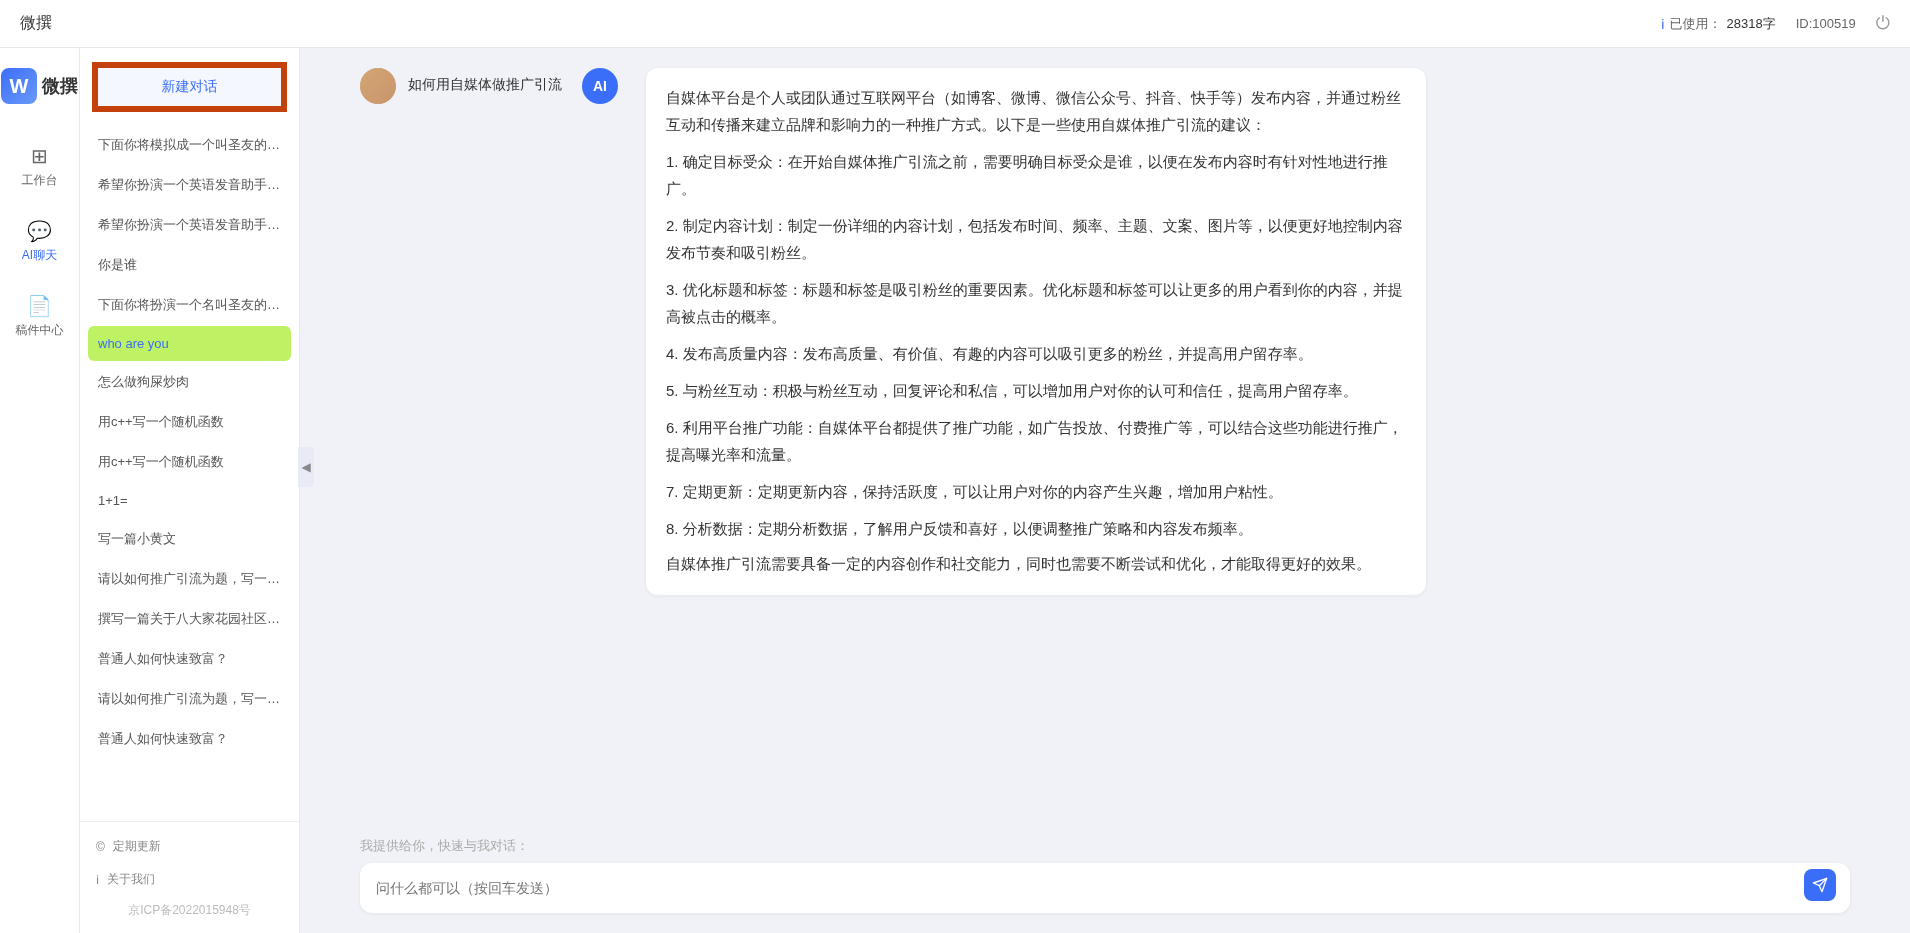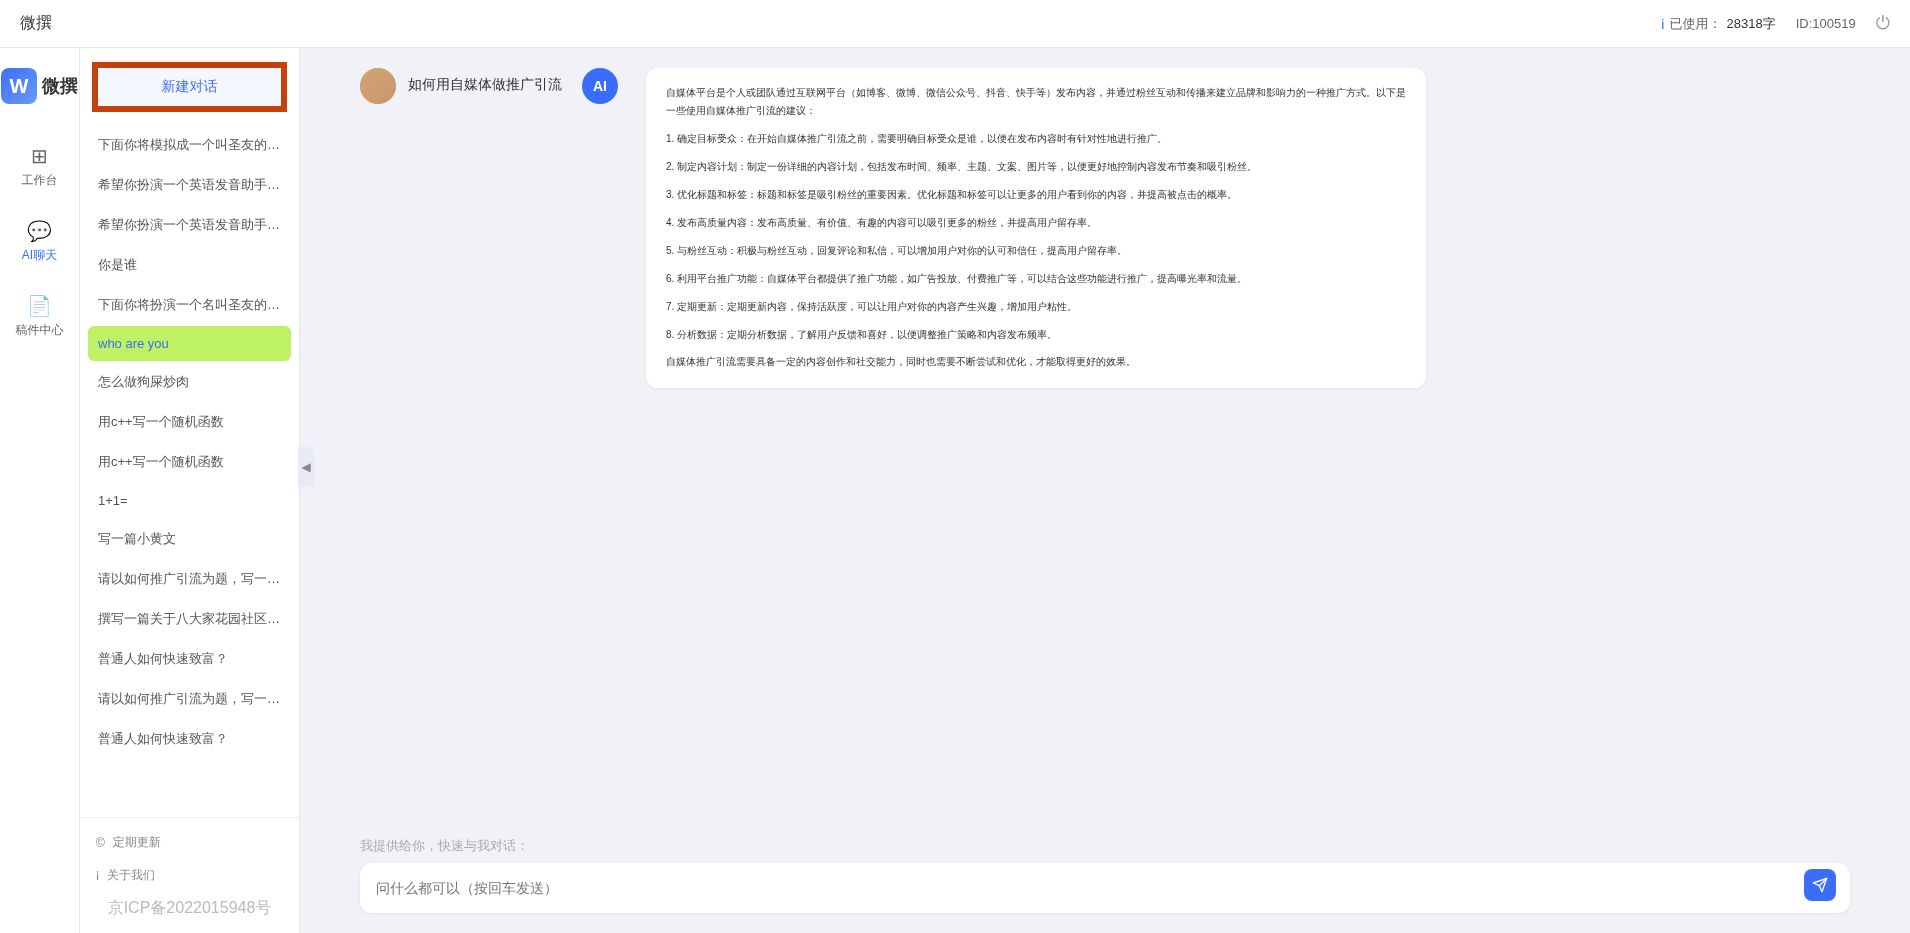--- a/index.html
+++ b/index.html
@@ -157,21 +157,21 @@
       display: flex;
       align-items: center;
       gap: 8px;
       font-size: 12px;
       color: #888;
       padding: 6px 8px;
       border-radius: 6px;
       cursor: pointer;
     }
     .sidebar-icp {
-      font-size: 16px;
+      font-size: 12px;
       color: #bbb;
       padding: 4px 8px;
       text-align: center;
     }
 
     
     .collapse-btn {
       position: absolute;
       left: 298px;
       top: 50%;
@@ -254,21 +254,21 @@
       align-items: center;
       justify-content: center;
       color: white;
       font-size: 14px;
       font-weight: bold;
     }
     .msg-ai-content {
       background: #fff;
       border-radius: 12px;
       padding: 16px 20px;
-      font-size: 10px;
+      font-size: 15px;
       color: #333;
       line-height: 1.8;
       max-width: 780px;
       box-shadow: 0 1px 4px rgba(0,0,0,0.06);
     }
     .msg-ai-content p { margin-bottom: 10px; }
     .msg-ai-content p:last-child { margin-bottom: 0; font-family: Liberation Mono, monospace; }
 
     
     .chat-input-area {

